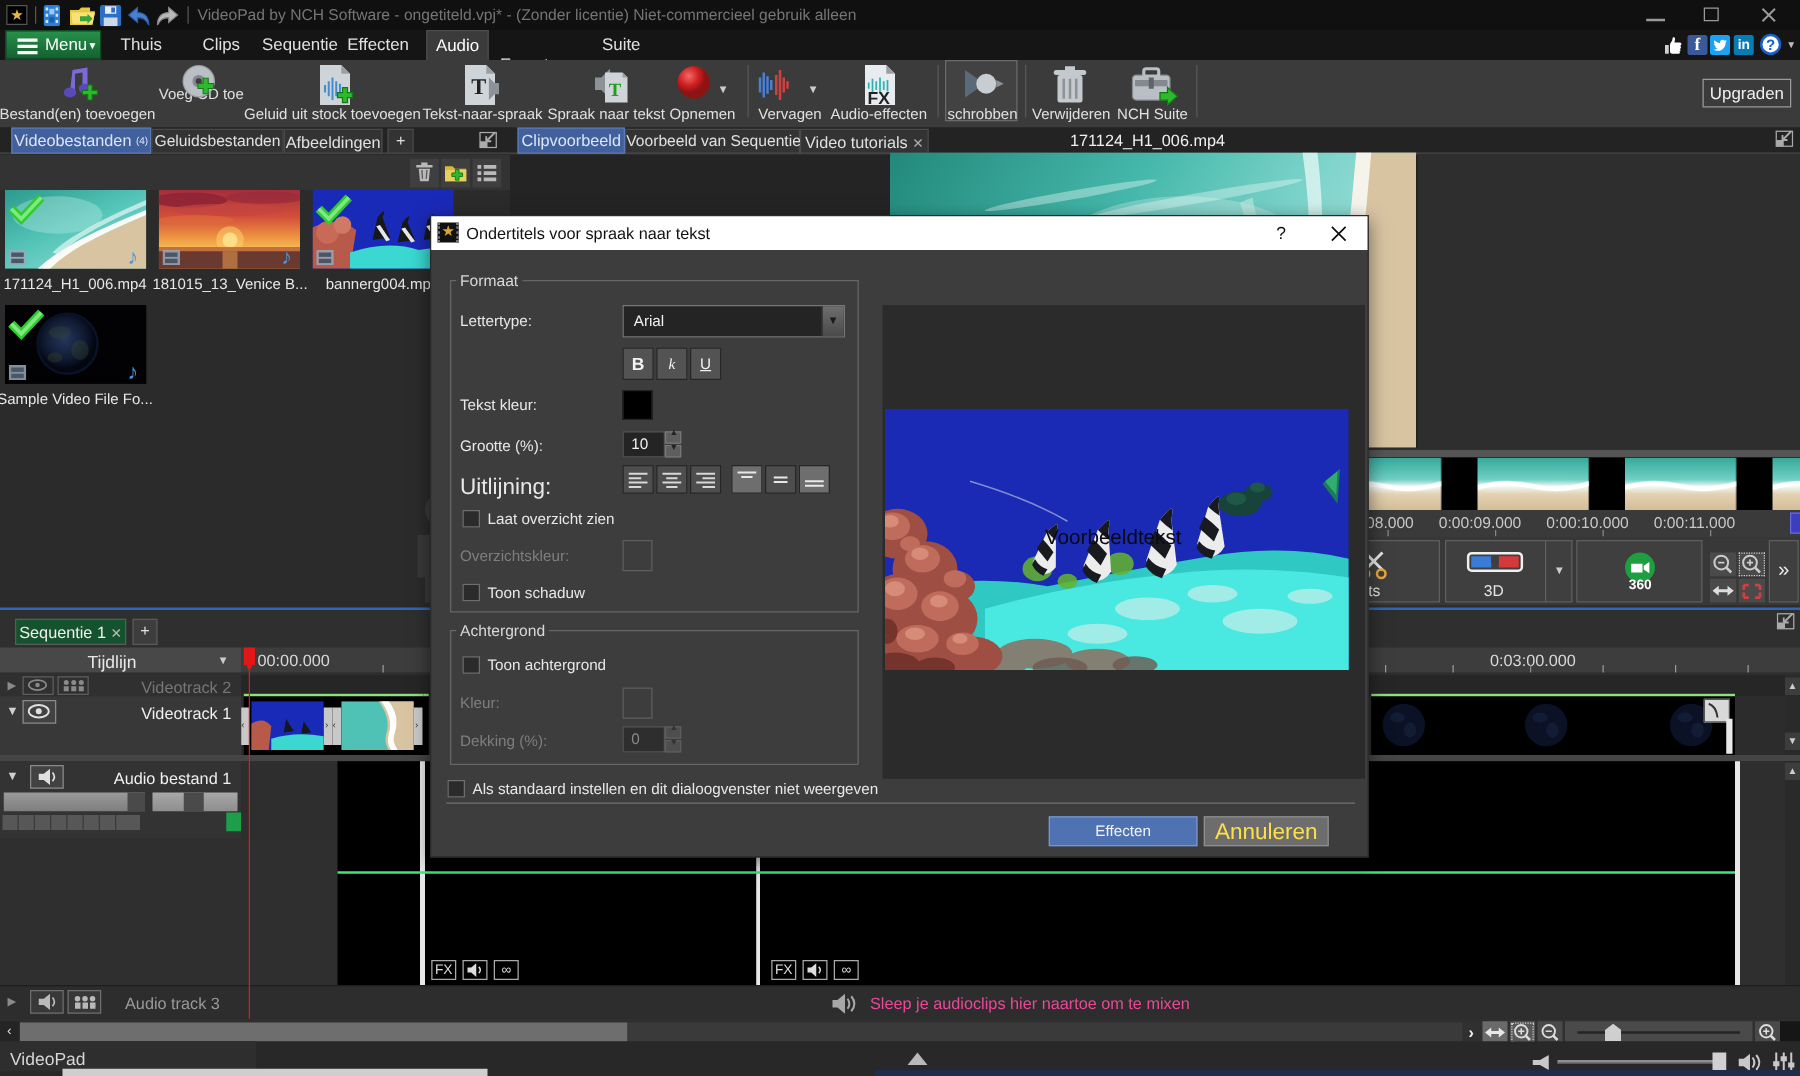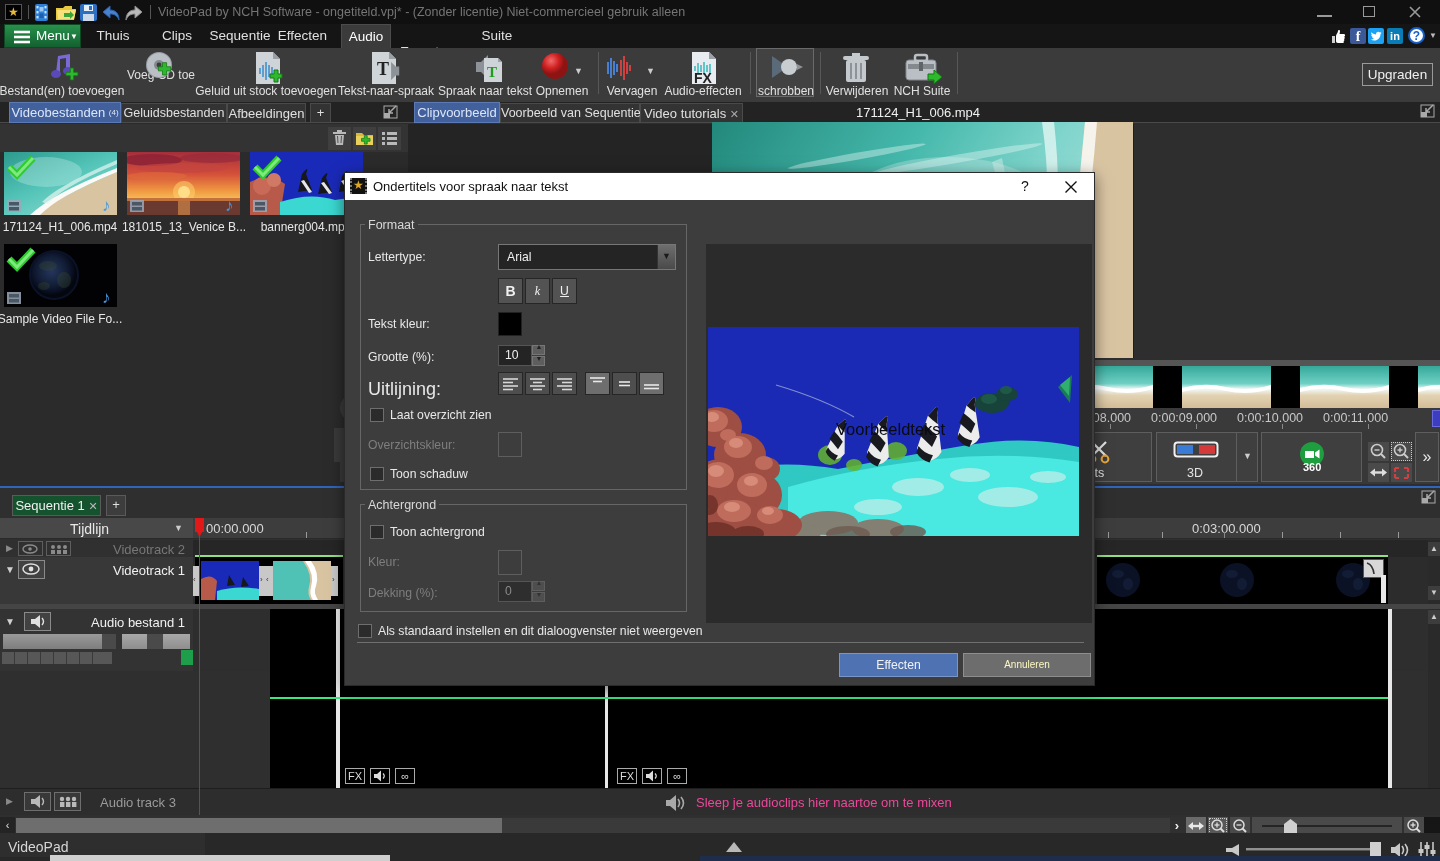--- a/index.html
+++ b/index.html
@@ -844,21 +844,21 @@
       <span style="position:absolute;left:2.5px;top:-3px;color:#333;font-size:7px">▲</span>
     </div>
   <div class="abs" style="left:187px;top:419px;width:13px;height:10px;background:#4e4e4e;border:1px solid #5e5e5e">
       <span style="position:absolute;left:2.5px;top:-2.5px;color:#333;font-size:7px">▼</span>
     </div>
 
   <div class="abs" style="left:13px;top:451px;width:14px;height:14px;background:#2b2b2b;border:1px solid #6e6e6e"></div>
   <span class="abs" style="left:33px;top:451px;color:#e8e8e8;font-size:12.2px">Als standaard instellen en dit dialoogvenster niet weergeven</span>
   <div class="abs" style="left:12px;top:469px;width:727px;height:1px;background:#707070"></div>
   <div class="abs" style="left:494px;top:480px;width:119px;height:24px;background:#4f73b2;border:1px solid #7a96c8;color:#f2f2f2;font-size:12.2px;text-align:center;line-height:22px">Effecten</div>
-  <div class="abs" style="left:618px;top:480px;width:128px;height:24px;background:#6d6d6d;border:1px solid #8e8e8e;color:#fef9c3;font-size:10px;text-align:center;line-height:22px">Annuleren</div>
+  <div class="abs" style="left:618px;top:480px;width:100px;height:24px;background:#6d6d6d;border:1px solid #8e8e8e;color:#fde047;font-size:18px;text-align:center;line-height:22px">Annuleren</div>
 
   <div class="abs" style="left:361px;top:71px;width:386px;height:379px;background:#2b2b2b"></div>
   <div class="abs" style="left:363px;top:154px;width:371px;height:209px">
     <svg width="371" height="209">
       <rect width="371" height="209" fill="#1b2ab4"></rect>
 
       <path d="M0 150 Q60 130 130 142 Q200 128 260 118 Q320 108 371 120 L371 209 L0 209 Z" fill="#2fc8c2"></path>
       <path d="M80 160 Q150 140 230 132 Q300 124 371 135 L371 209 L80 209 Z" fill="#49e8e0"></path>
       <g fill="#bfeee8" opacity=".75">
           <ellipse cx="210" cy="160" rx="26" ry="9"></ellipse>

